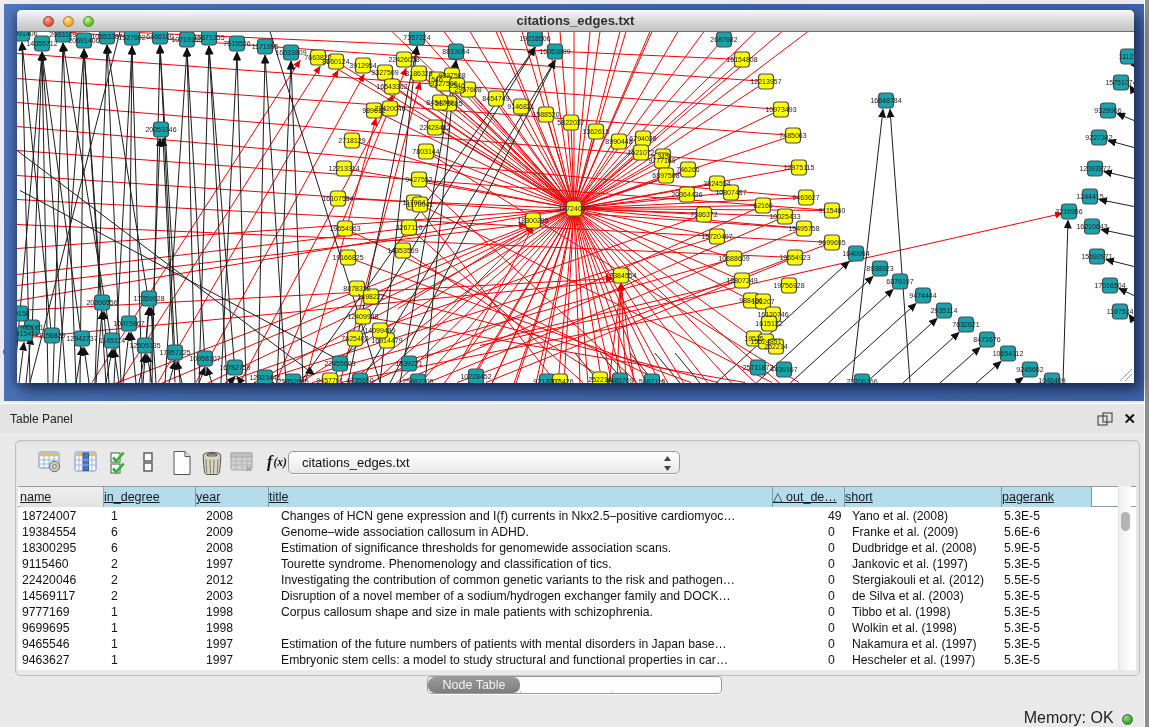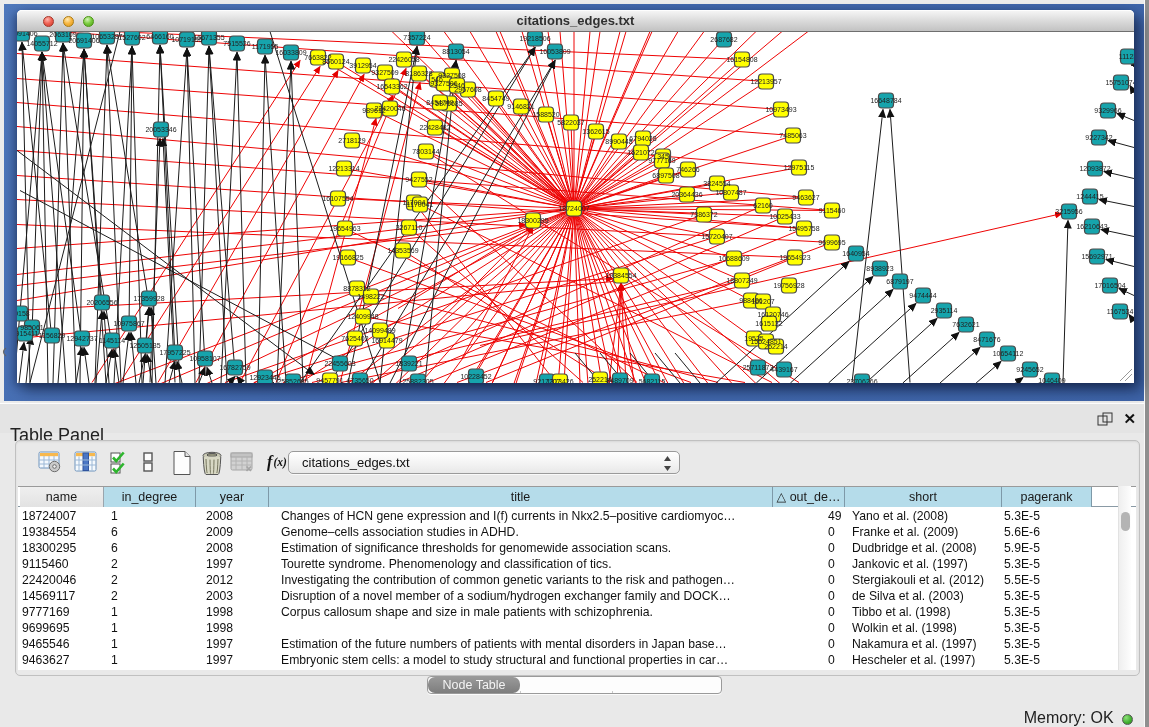--- a/index.html
+++ b/index.html
@@ -24,21 +24,21 @@
 #titlebar .title { text-align:center; font-size:13px; font-weight:bold; color:#303030; line-height:21px; }
 .tl { position:absolute; top:5.5px; z-index:5; width:11px; height:11px; border-radius:50%; }
 .tl.r { left:26px; background:radial-gradient(circle at 38% 28%, #ffb3ac, #ee5f51 50%, #c93a2c); border:1px solid #a53528;}
 .tl.y { left:46px; background:radial-gradient(circle at 38% 28%, #ffeab2, #f7b43e 50%, #d99a1a); border:1px solid #ad7b12;}
 .tl.g { left:66px; background:radial-gradient(circle at 38% 28%, #d2f3b5, #79cb3d 50%, #4f9e18); border:1px solid #4a9314;}
 #graph { position:absolute; left:0; top:22px; width:1117px; height:351px; background:#fff; overflow:hidden; }
 
 
 #tpanel { position:absolute; left:0; top:403px; width:1144px; height:324px; background:#e9e9e9; border-top:1px solid #fdfdfd; }
 #tpanel .ph { position:absolute; left:0; top:0; width:100%; height:29px; background:#e4e4e4; }
-#tpanel .ph .t { position:absolute; left:10px; top:8px; font-size:18px; color:#222;margin-top:13px; }
+#tpanel .ph .t { position:absolute; left:10px; top:8px; font-size:12px; color:#222; }
 .phicons { position:absolute; right:30px; top:8px; }
 .xicon { position:absolute; right:8px; top:6px; font-size:15px; font-weight:bold; color:#111; }
 
 #inner { position:absolute; left:15px; top:36px; width:1125px; height:236px;
   border:1px solid #c0c0c0; border-radius:5px; background:#e9e9e9;
   box-shadow:inset 0 1px 2px rgba(0,0,0,0.08); }
 
 
 #toolbar { position:absolute; left:3px; top:9px; height:26px; width:100%; }
 .tbi { position:absolute; top:0; }
@@ -48,21 +48,21 @@
   border:1px solid #9a9a9a; border-radius:5px;
   background:linear-gradient(#ffffff,#f2f2f2 60%,#e8e8e8);
   box-shadow:0 1px 0 rgba(255,255,255,0.7); }
 #combo .ct { position:absolute; left:13px; top:3px; font-size:13px; color:#111; }
 #combo .stp { position:absolute; right:8px; top:2px; font-size:11px; color:#333; letter-spacing:0; }
 
 
 #tbl { position:absolute; left:2px; top:45px; width:1118px; height:184px; background:#fff; }
 #thead { position:absolute; left:0; top:0; width:100%; height:21px; border-top:1px solid #9a9a9a; border-bottom:1px solid #8a9aa5; }
 .th { position:absolute; top:0; height:20px; background:#b5dcea; border-right:1px solid #7e99a8;
-  font-size:12.5px; color:#1a1a1a; text-align:center; line-height:20px; }
+  font-size:12.5px; color:#1a1a1a; line-height:20px;text-decoration:underline; }
 .th.gray { background:linear-gradient(#efefef,#e2e2e2); border-right:1px solid #9aa5ad; }
 #rows { position:absolute; left:0; top:21px; width:100%; }
 .row { position:absolute; left:0; width:100%; height:16px; line-height:16px; font-size:12.2px; color:#111; white-space:nowrap; }
 .c { position:absolute; top:0.5px; }
 .c1 { left:4px; } .c2 { left:93px; } .c3 { left:188px; } .c4 { left:263px; }
 .c5 { left:794px;margin-left:16px; } .c6 { left:834px; } .c7 { left:986px; }
 
 
 #vsb { position:absolute; right:8px; top:45px; width:13px; height:184px; background:linear-gradient(90deg,#efefef,#fdfdfd); border-left:1px solid #e2e2e2;}
 #vsb .thumb { position:absolute; left:2px; top:26px; width:9px; height:19px; border-radius:5px; background:#b4b4b4; }
@@ -750,21 +750,21 @@
             <span class="c c3">2008</span>
             <span class="c c4">Changes of HCN gene expression and I(f) currents in Nkx2.5–positive cardiomyoc…</span>
             <span class="c c5">49</span>
             <span class="c c6">Yano et al. (2008)</span>
             <span class="c c7">5.3E-5</span>
           </div>
           <div class="row" style="top:16px">
             <span class="c c1">19384554</span>
             <span class="c c2">6</span>
             <span class="c c3">2009</span>
-            <span class="c c4">Genome–cells association studies in ADHD.</span>
+            <span class="c c4">Genome–wide association callosum in ADHD.</span>
             <span class="c c5">0</span>
             <span class="c c6">Franke et al. (2009)</span>
             <span class="c c7">5.6E-6</span>
           </div>
           <div class="row" style="top:32px">
             <span class="c c1">18300295</span>
             <span class="c c2">6</span>
             <span class="c c3">2008</span>
             <span class="c c4">Estimation of significance thresholds for genomewide association scans.</span>
             <span class="c c5">0</span>

